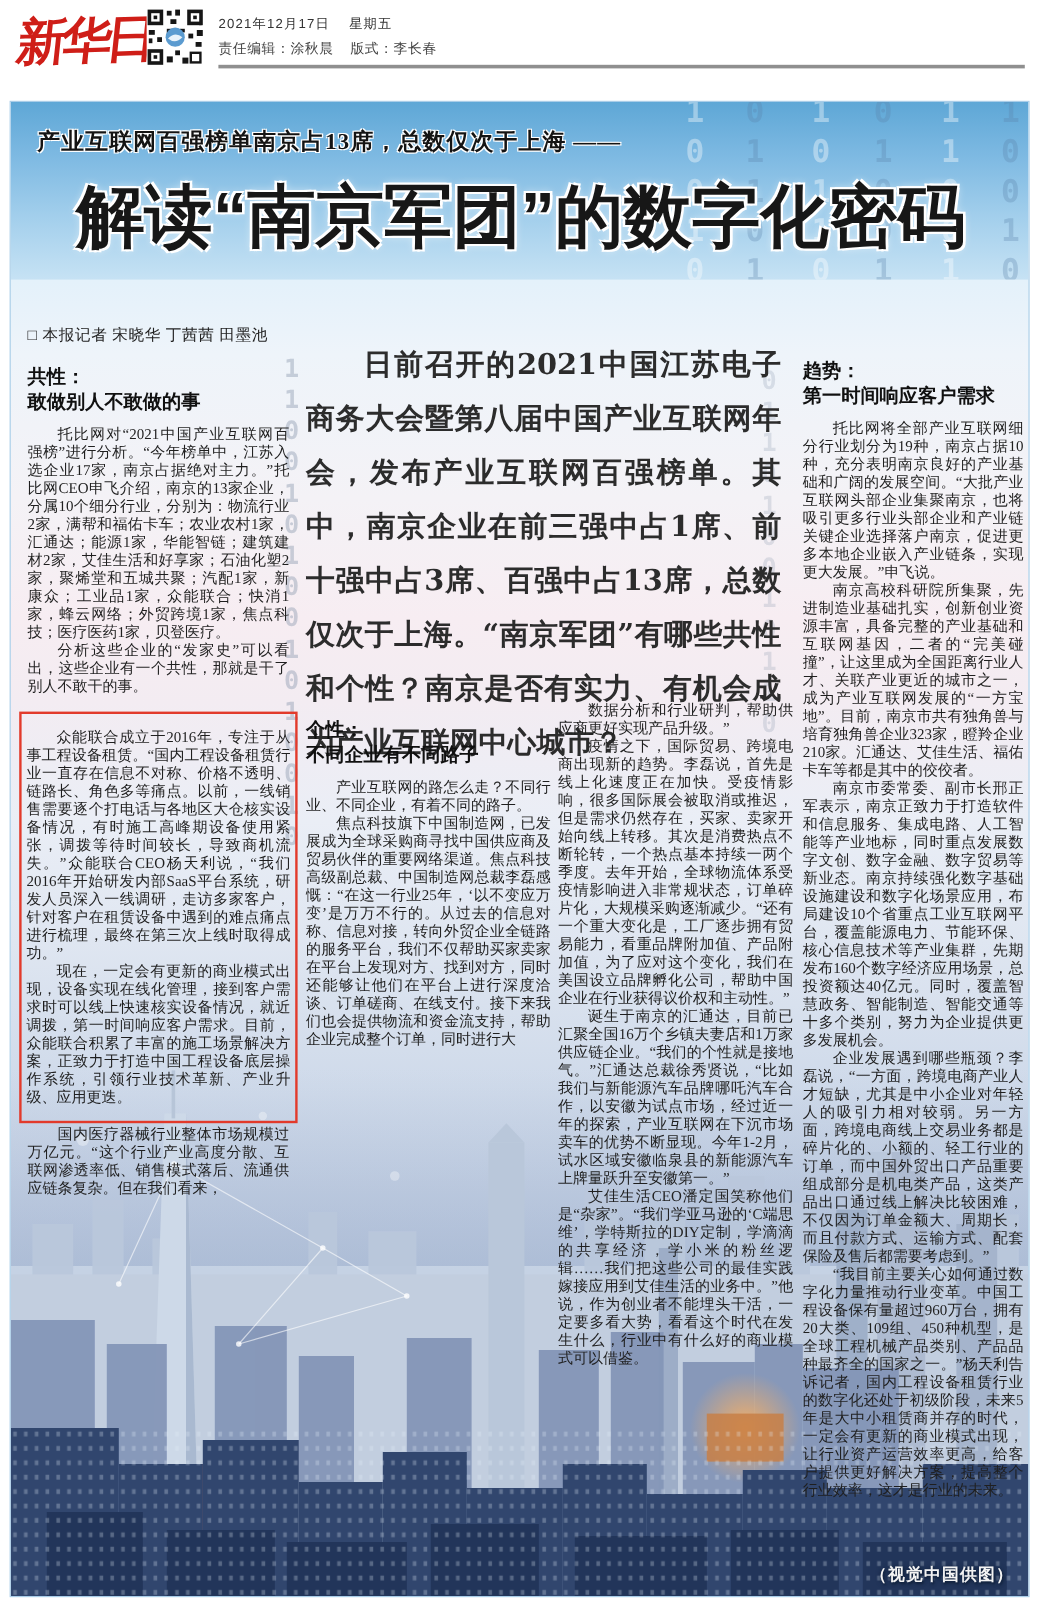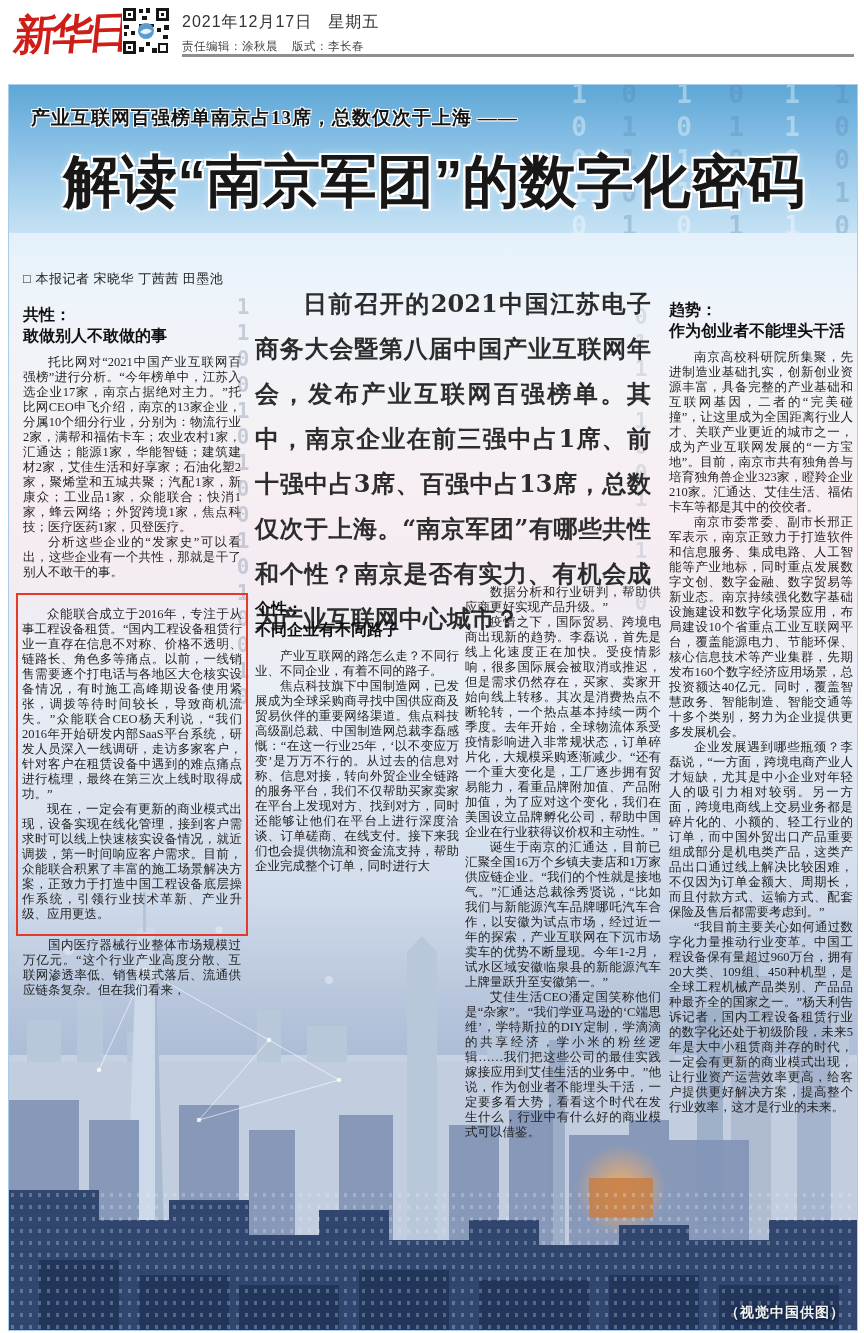--- a/index.html
+++ b/index.html
@@ -5,21 +5,21 @@
   html,body{margin:0;padding:0;background:#ffffff;}
   .page{position:relative;width:864px;height:1333px;background:#fff;overflow:hidden;
         font-family:"Liberation Serif",serif;}
   
   .masthead{position:absolute;left:0;top:0;width:864px;height:84px;background:#fff;}
   .logo{position:absolute;left:14px;top:8px;width:104px;height:60px;
         font-family:"DejaVu Serif",serif;font-weight:bold;font-size:42px;line-height:52px;
         color:#cf1e18;letter-spacing:-5px;transform:skewX(-8deg) rotate(-2deg);white-space:nowrap;}
   .qr{position:absolute;left:122px;top:7px;width:48px;height:48px;}
   .dateblock{position:absolute;left:182px;top:12px;font-family:"Liberation Sans",sans-serif;}
-  .dateline{font-size:16px;color:#333;letter-spacing:1px;}
+  .dateline{font-size:11px;color:#333;letter-spacing:1px;}
   .dateline .wd{margin-left:16px;}
   .editline{font-size:11.5px;color:#444;margin-top:6px;letter-spacing:.5px;}
   .editline span{margin-right:14px;}
   .head-rule{position:absolute;left:182px;right:10px;top:54px;height:3px;background:#8f8f8f;}
   
   .frame{position:absolute;left:8px;top:84px;width:848px;height:1245px;
          border:1px solid #a9cde8;overflow:hidden;
          background:linear-gradient(180deg,#d9ecf8 0px,#e4f1fa 150px,#eef4fa 210px,
            #f4f2f6 330px,#f7edf2 430px,#f3ecf2 500px,#eaeef6 600px,#dfe6f1 700px,
            #cfdaea 820px,#bac7dd 950px,#a7b6d1 1100px,#9cadcb 1245px);}
@@ -272,22 +272,23 @@
     <div class="col col3">
       <p class="para">数据分析和行业研判，帮助供应商更好实现产品升级。”</p>
       <p class="para">疫情之下，国际贸易、跨境电商出现新的趋势。李磊说，首先是线上化速度正在加快。受疫情影响，很多国际展会被取消或推迟，但是需求仍然存在，买家、卖家开始向线上转移。其次是消费热点不断轮转，一个热点基本持续一两个季度。去年开始，全球物流体系受疫情影响进入非常规状态，订单碎片化，大规模采购逐渐减少。“还有一个重大变化是，工厂逐步拥有贸易能力，看重品牌附加值、产品附加值，为了应对这个变化，我们在美国设立品牌孵化公司，帮助中国企业在行业获得议价权和主动性。”</p>
       <p class="para">诞生于南京的汇通达，目前已汇聚全国16万个乡镇夫妻店和1万家供应链企业。“我们的个性就是接地气。”汇通达总裁徐秀贤说，“比如我们与新能源汽车品牌哪吒汽车合作，以安徽为试点市场，经过近一年的探索，产业互联网在下沉市场卖车的优势不断显现。今年1-2月，试水区域安徽临泉县的新能源汽车上牌量跃升至安徽第一。”</p>
       <p class="para">艾佳生活CEO潘定国笑称他们是“杂家”。“我们学亚马逊的‘C端思维’，学特斯拉的DIY定制，学滴滴的共享经济，学小米的粉丝逻辑……我们把这些公司的最佳实践嫁接应用到艾佳生活的业务中。”他说，作为创业者不能埋头干活，一定要多看大势，看看这个时代在发生什么，行业中有什么好的商业模式可以借鉴。</p>
     </div>
 
     <div class="col col4">
       <div class="sec">
         <div>趋势：</div>
-        <div>作为创业者不能埋头干活</div>
-      </div>
+        <div>第一时间响应客户需求</div>
+      </div>
+      <p class="para">托比网将全部产业互联网细分行业划分为19种，南京占据10种，充分表明南京良好的产业基础和广阔的发展空间。“大批产业互联网头部企业集聚南京，也将吸引更多行业头部企业和产业链关键企业选择落户南京，促进更多本地企业嵌入产业链条，实现更大发展。”申飞说。</p>
       <p class="para">南京高校科研院所集聚，先进制造业基础扎实，创新创业资源丰富，具备完整的产业基础和互联网基因，二者的“完美碰撞”，让这里成为全国距离行业人才、关联产业更近的城市之一，成为产业互联网发展的“一方宝地”。目前，南京市共有独角兽与培育独角兽企业323家，瞪羚企业210家。汇通达、艾佳生活、福佑卡车等都是其中的佼佼者。</p>
       <p class="para">南京市委常委、副市长邢正军表示，南京正致力于打造软件和信息服务、集成电路、人工智能等产业地标，同时重点发展数字文创、数字金融、数字贸易等新业态。南京持续强化数字基础设施建设和数字化场景应用，布局建设10个省重点工业互联网平台，覆盖能源电力、节能环保、核心信息技术等产业集群，先期发布160个数字经济应用场景，总投资额达40亿元。同时，覆盖智慧政务、智能制造、智能交通等十多个类别，努力为企业提供更多发展机会。</p>
       <p class="para">企业发展遇到哪些瓶颈？李磊说，“一方面，跨境电商产业人才短缺，尤其是中小企业对年轻人的吸引力相对较弱。另一方面，跨境电商线上交易业务都是碎片化的、小额的、轻工行业的订单，而中国外贸出口产品重要组成部分是机电类产品，这类产品出口通过线上解决比较困难，不仅因为订单金额大、周期长，而且付款方式、运输方式、配套保险及售后都需要考虑到。”</p>
       <p class="para">“我目前主要关心如何通过数字化力量推动行业变革。中国工程设备保有量超过960万台，拥有20大类、109组、450种机型，是全球工程机械产品类别、产品品种最齐全的国家之一。”杨天利告诉记者，国内工程设备租赁行业的数字化还处于初级阶段，未来5年是大中小租赁商并存的时代，一定会有更新的商业模式出现，让行业资产运营效率更高，给客户提供更好解决方案，提高整个行业效率，这才是行业的未来。</p>
     </div>
 
     <div class="credit">（视觉中国供图）</div>
   </div>
 </div>
 

